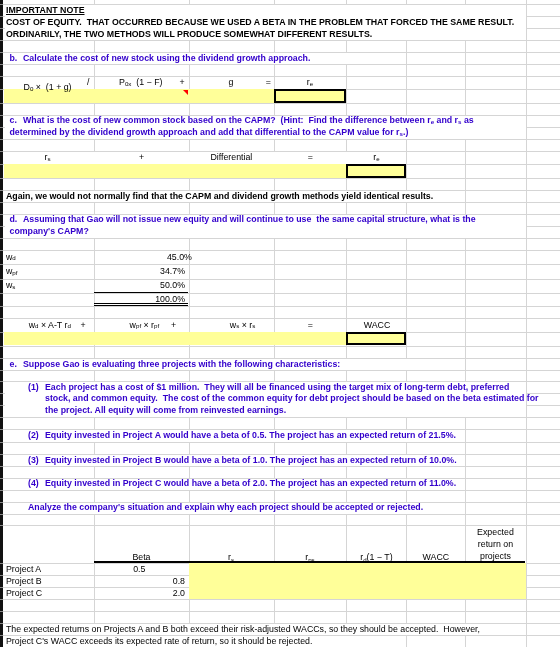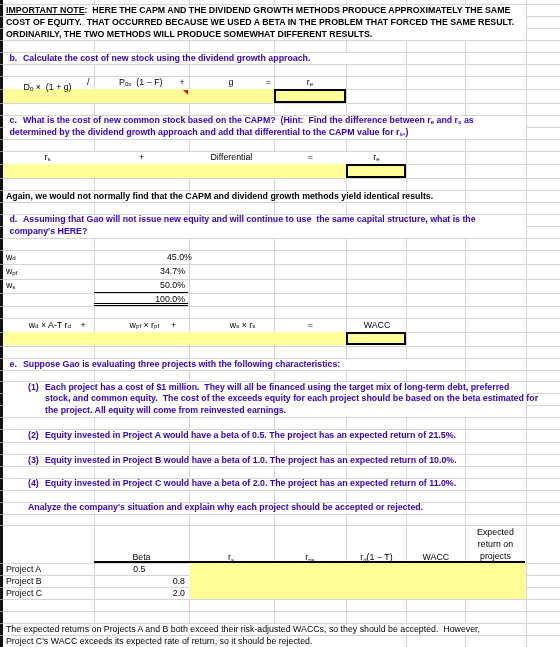--- a/index.html
+++ b/index.html
@@ -124,21 +124,21 @@
     <div class="box" style="left:273.5px;top:89.2px;width:72.9px;height:13.8px"></div>
     <div class="box" style="left:346.4px;top:164.4px;width:60.0px;height:14.0px"></div>
     <div class="box" style="left:346.4px;top:331.7px;width:60.0px;height:13.8px"></div>
     <div class="rule" style="left:94.4px;top:291.5px;width:94.1px"></div>
     <div class="rule" style="left:94.4px;top:303.4px;width:94.1px"></div>
     <div class="rule" style="left:94.4px;top:305.4px;width:94.1px"></div>
     <div class="rule2" style="left:94.4px;top:561.4px;width:431.1px"></div>
   </div>
   <div class="cmt" style="left:183.0px;top:90.4px"></div>
   <div>
-    <div class="c l blk bold" style="left:4.00px;top:4.00px;width:556px;height:12.10px;padding-left:2px"><span class="ul">IMPORTANT NOTE</span><span>:  HERE THE CAPM AND THE DIVIDEND GROWTH METHODS PRODUCE APPROXIMATELY THE SAME</span></div>
+    <div class="c l blk bold" style="left:4.00px;top:4.00px;width:556px;height:12.10px;padding-left:2px"><span class="ul">IMPORTANT NOTE</span></div>
     <div class="c l blk bold" style="left:4.00px;top:16.10px;width:556.00px;height:12.00px;padding-left:2px">COST OF EQUITY.  THAT OCCURRED BECAUSE WE USED A BETA IN THE PROBLEM THAT FORCED THE SAME RESULT.</div>
     <div class="c l blk bold" style="left:4.00px;top:28.10px;width:556.00px;height:11.80px;padding-left:2px">ORDINARILY, THE TWO METHODS WILL PRODUCE SOMEWHAT DIFFERENT RESULTS.</div>
     <div class="c l blue" style="left:4.00px;top:52.20px;width:90.40px;height:12.10px;padding-left:5.5px">b.</div>
     <div class="c l blue" style="left:4.00px;top:52.20px;width:556.00px;height:12.10px;padding-left:19px">Calculate the cost of new stock using the dividend growth approach.</div>
     <div class="c l blk" style="left:23.60px;top:76.30px;width:80.00px;height:22px">D<sub>0</sub> ×  (1 + g)</div>
     <div class="c l blk" style="left:87.00px;top:76.30px;width:12.00px;height:12.90px">/</div>
     <div class="c l blk" style="left:119.00px;top:76.30px;width:80.00px;height:12.90px">P<sub>0x</sub>  (1 − F)</div>
     <div class="c l blk" style="left:179.50px;top:76.30px;width:12.00px;height:12.90px">+</div>
     <div class="c m blk" style="left:211.00px;top:76.30px;width:40.00px;height:12.90px">g</div>
     <div class="c m blk" style="left:258.30px;top:76.30px;width:20.00px;height:12.90px">=</div>
@@ -147,40 +147,40 @@
     <div class="c l blue" style="left:4.00px;top:115.10px;width:556.00px;height:11.50px;padding-left:19px">What is the cost of new common stock based on the CAPM?  (Hint:  Find the difference between r<sub>e</sub> and r<sub>s</sub> as</div>
     <div class="c l blue" style="left:4.00px;top:126.60px;width:556.00px;height:12.50px;padding-left:5.5px">determined by the dividend growth approach and add that differential to the CAPM value for r<sub>s</sub>.)</div>
     <div class="c m blk" style="left:27.50px;top:151.10px;width:40.00px;height:13.30px">r<sub>s</sub></div>
     <div class="c m blk" style="left:131.50px;top:151.10px;width:20.00px;height:13.30px">+</div>
     <div class="c m blk" style="left:196.40px;top:151.10px;width:70.00px;height:13.30px">Differential</div>
     <div class="c m blk" style="left:300.40px;top:151.10px;width:20.00px;height:13.30px">=</div>
     <div class="c m blk" style="left:356.40px;top:151.10px;width:40.00px;height:13.30px">r<sub>e</sub></div>
     <div class="c l blk bold" style="left:4.00px;top:190.40px;width:556.00px;height:11.70px;padding-left:2px">Again, we would not normally find that the CAPM and dividend growth methods yield identical results.</div>
     <div class="c l blue" style="left:4.00px;top:213.80px;width:90.40px;height:12.00px;padding-left:5.5px">d.</div>
     <div class="c l blue" style="left:4.00px;top:213.80px;width:556.00px;height:12.00px;padding-left:19px">Assuming that Gao will not issue new equity and will continue to use  the same capital structure, what is the</div>
-    <div class="c l blue" style="left:4.00px;top:225.80px;width:556.00px;height:12.10px;padding-left:5.5px">company's HERE?</div>
+    <div class="c l blue" style="left:4.00px;top:225.80px;width:556.00px;height:12.10px;padding-left:5.5px">company's CAPM?</div>
     <div class="c l blk" style="left:4.00px;top:250.10px;width:90.40px;height:14.00px;padding-left:2px">w<sub>d</sub></div>
     <div class="c r blk" style="left:94.40px;top:250.10px;width:101px;height:14.00px;padding-right:3.5px">45.0%</div>
     <div class="c l blk" style="left:4.00px;top:264.10px;width:90.40px;height:14.40px;padding-left:2px">w<sub>pf</sub></div>
     <div class="c r blk" style="left:94.40px;top:264.10px;width:94.10px;height:14.40px;padding-right:3.5px">34.7%</div>
     <div class="c l blk" style="left:4.00px;top:278.50px;width:90.40px;height:14.00px;padding-left:2px">w<sub>s</sub></div>
     <div class="c r blk" style="left:94.40px;top:278.50px;width:94.10px;height:14.00px;padding-right:3.5px">50.0%</div>
     <div class="c r blk" style="left:94.40px;top:292.50px;width:94.10px;height:13.90px;padding-right:3.5px">100.0%</div>
     <div class="c l blk" style="left:28.70px;top:318.20px;width:70.00px;height:13.50px">w<sub>d</sub> × A-T r<sub>d</sub></div>
     <div class="c l blk" style="left:80.50px;top:318.20px;width:12.00px;height:13.50px">+</div>
     <div class="c l blk" style="left:129.60px;top:318.20px;width:70.00px;height:13.50px">w<sub>pf</sub> × r<sub>pf</sub></div>
     <div class="c l blk" style="left:171.00px;top:318.20px;width:12.00px;height:13.50px">+</div>
     <div class="c l blk" style="left:229.80px;top:318.20px;width:70.00px;height:13.50px">w<sub>s</sub> × r<sub>s</sub></div>
     <div class="c m blk" style="left:300.40px;top:318.20px;width:20.00px;height:13.50px">=</div>
     <div class="c m blk" style="left:352.00px;top:318.20px;width:50.00px;height:13.50px">WACC</div>
     <div class="c l blue" style="left:4.00px;top:358.30px;width:90.40px;height:11.70px;padding-left:5.5px">e.</div>
     <div class="c l blue" style="left:4.00px;top:358.30px;width:556.00px;height:11.70px;padding-left:19px">Suppose Gao is evaluating three projects with the following characteristics:</div>
     <div class="c l blue" style="left:4.00px;top:381.10px;width:90.40px;height:11.80px;padding-left:24px">(1)</div>
     <div class="c l blue" style="left:4.00px;top:381.10px;width:556.00px;height:11.80px;padding-left:41px">Each project has a cost of $1 million.  They will all be financed using the target mix of long-term debt, preferred</div>
-    <div class="c l blue" style="left:4.00px;top:392.90px;width:556.00px;height:11.90px;padding-left:41px">stock, and common equity.  The cost of the exceeds equity for each project should be based on the beta estimated for</div>
+    <div class="c l blue" style="left:4.00px;top:392.90px;width:556.00px;height:11.90px;padding-left:41px">stock, and common equity.  The cost of the common equity for debt project should be based on the beta estimated for</div>
     <div class="c l blue" style="left:4.00px;top:404.80px;width:556.00px;height:12.10px;padding-left:41px">the project. All equity will come from reinvested earnings.</div>
     <div class="c l blue" style="left:4.00px;top:429.10px;width:90.40px;height:12.50px;padding-left:24px">(2)</div>
     <div class="c l blue" style="left:4.00px;top:429.10px;width:556.00px;height:12.50px;padding-left:41px">Equity invested in Project A would have a beta of 0.5. The project has an expected return of 21.5%.</div>
     <div class="c l blue" style="left:4.00px;top:453.80px;width:90.40px;height:12.30px;padding-left:24px">(3)</div>
     <div class="c l blue" style="left:4.00px;top:453.80px;width:556.00px;height:12.30px;padding-left:41px">Equity invested in Project B would have a beta of 1.0. The project has an expected return of 10.0%.</div>
     <div class="c l blue" style="left:4.00px;top:477.90px;width:90.40px;height:11.70px;padding-left:24px">(4)</div>
     <div class="c l blue" style="left:4.00px;top:477.90px;width:520px;height:11.70px;padding-left:41px">Equity invested in Project C would have a beta of 2.0. The project has an expected return of 11.0%.</div>
     <div class="c l blue" style="left:4.00px;top:501.80px;width:556.00px;height:12.10px;padding-left:24px">Analyze the company's situation and explain why each project should be accepted or rejected.</div>
     <div class="c m blk hdr" style="left:94.40px;top:524.80px;width:94.10px;height:38.10px">Beta</div>
     <div class="c m blk hdr" style="left:188.50px;top:524.80px;width:85.00px;height:38.10px">r<sub>s</sub></div>

